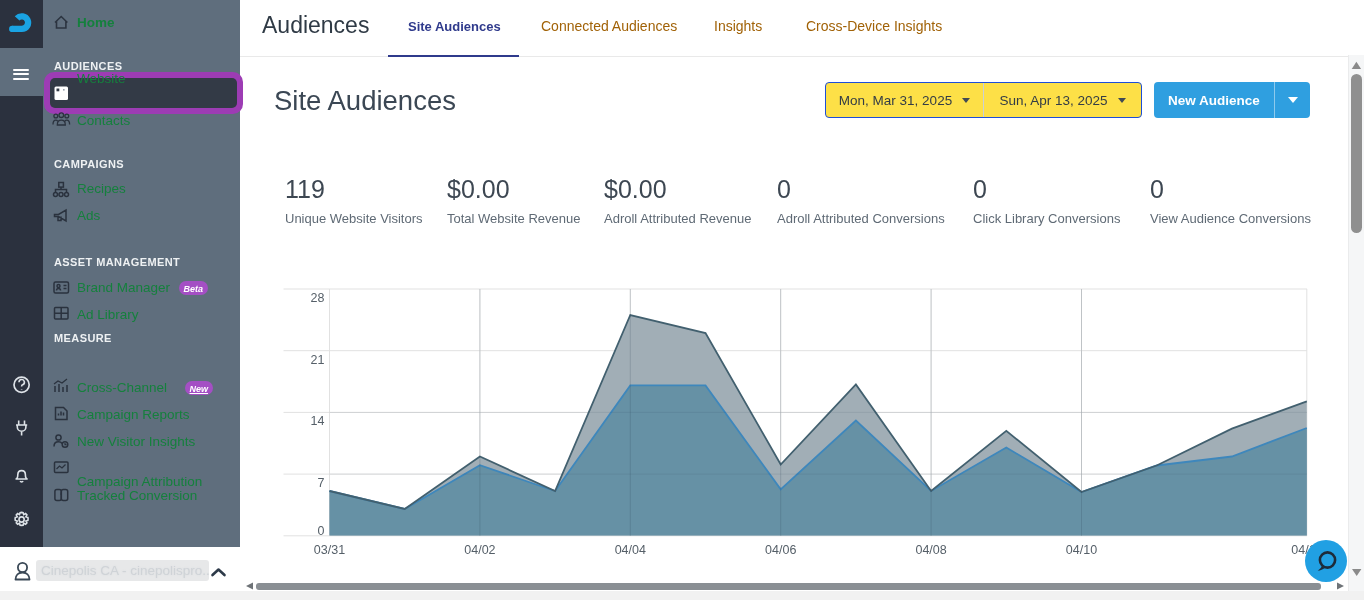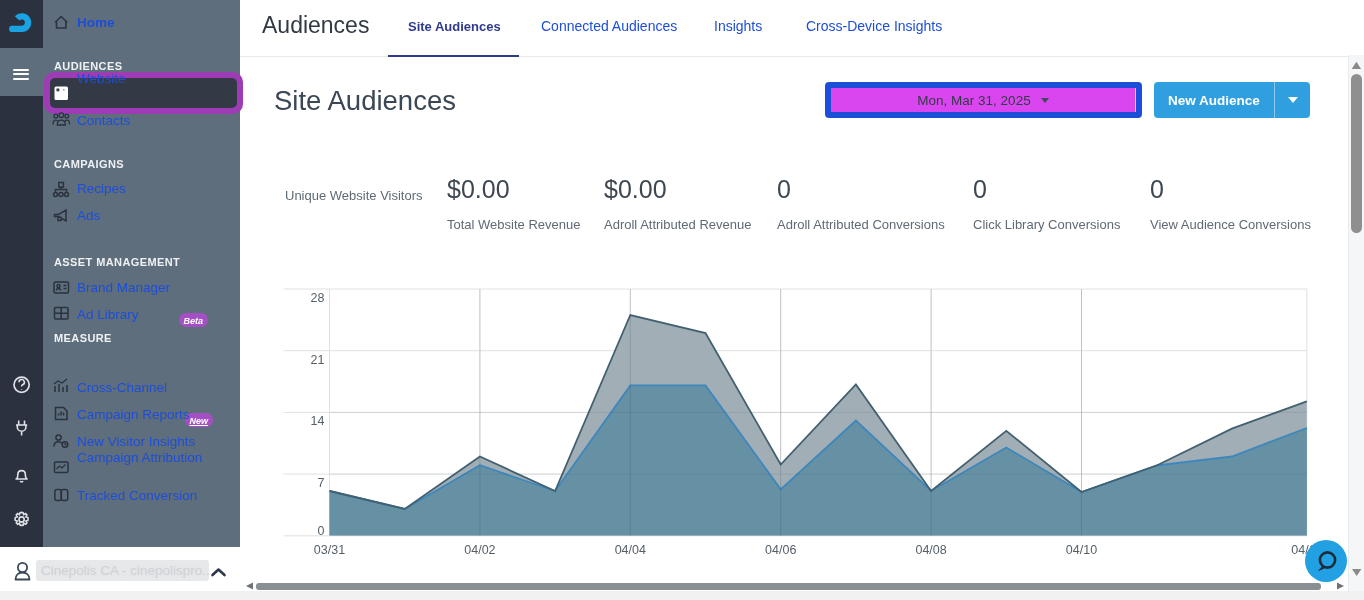--- a/index.html
+++ b/index.html
@@ -3,43 +3,43 @@
 <meta charset="utf-8">
 <style>
   * { margin:0; padding:0; box-sizing:border-box; }
   html,body { width:1364px; height:600px; overflow:hidden; font-family:"Liberation Sans", sans-serif; background:#fff; }
   .abs { position:absolute; }
   #rail { position:absolute; left:0; top:0; width:43px; height:547px; background:#2b313e; }
   #logoblk { position:absolute; left:0; top:0; width:43px; height:48px; background:#2b313e; }
   #hamblk { position:absolute; left:0; top:48px; width:43px; height:48px; background:#5f6e7d; }
   .hbar { position:absolute; left:13px; width:15.5px; height:2.2px; background:#fff; border-radius:1px; }
   #sidebar { position:absolute; left:43px; top:0; width:197px; height:547px; background:#5f6e7d; }
-  .navtext { position:absolute; left:77px; color:#1d4ed8; font-size:13.5px; white-space:nowrap; }
+  .navtext { position:absolute; left:77px; color:#15803d; font-size:13.5px; white-space:nowrap; }
   .seclab { position:absolute; left:54px; color:#eef1f3; font-size:11px; font-weight:bold; letter-spacing:0.4px; white-space:nowrap; }
-  .pill { position:absolute; background:#a44fc4; color:#fff; font-size:9px; font-style:italic; font-weight:bold; border-radius:8px; padding:2.5px 4.5px 0 4.5px; height:14px;margin-top:32px; }
+  .pill { position:absolute; background:#a44fc4; color:#fff; font-size:9px; font-style:italic; font-weight:bold; border-radius:8px; padding:2.5px 4.5px 0 4.5px; height:14px; }
   #whitebox { position:absolute; left:44px; top:72px; width:199px; height:42px; background:#9d3cb4; border-radius:10px; }
   #whiteboxin { position:absolute; left:6px; top:6px; width:187px; height:30px; background:#333a46; border-radius:5px; }
   #userrow { position:absolute; left:0; top:547px; width:240px; height:44px; background:#fff; }
   #redact { position:absolute; left:36px; top:560px; width:173px; height:21px; background:#e7e8e9; border-radius:3px; color:#cfd3d7; text-shadow:0 0 2px #d8dbde; filter:blur(0.4px); font-size:13.5px; line-height:21px; padding-left:5px; overflow:hidden; white-space:nowrap; }
   #header { position:absolute; left:240px; top:0; width:1124px; height:56.5px; background:#fff; border-bottom:1.5px solid #e9e9e9; }
   #htitle { position:absolute; left:262px; top:12px; font-size:23px; color:#2f3a45; }
-  .tab { position:absolute; top:18px; font-size:14px; color:#1d4ed8; white-space:nowrap; }
+  .tab { position:absolute; top:18px; font-size:14px; color:#a16207; white-space:nowrap; }
   #tabline { position:absolute; left:388px; top:54.8px; width:131px; height:2.4px; background:#2f3a8c; }
   #heading { position:absolute; left:274px; top:85px; font-size:27.5px; color:#3b4754; }
-  #dategrp { position:absolute; left:825px; top:82px; width:317px; height:36px; border:6px solid #1d4ed8; border-radius:4px; background:#d946ef; display:flex; }
+  #dategrp { position:absolute; left:825px; top:82px; width:317px; height:36px; border:1px solid #1d4ed8; border-radius:4px; background:#fde047; display:flex; }
   .datecell { flex:1; font-size:13.5px; color:#333c46; display:flex; align-items:center; justify-content:center; }
   .datecell:first-child { border-right:1px solid #cbd0d5; }
   .caret { display:inline-block; width:0; height:0; border-left:4.5px solid transparent; border-right:4.5px solid transparent; border-top:5.5px solid #414a54; margin-left:10px; }
   #newaud { position:absolute; left:1154px; top:82px; width:156px; height:36px; background:#2f9fe0; border-radius:4px; display:flex; }
   #newaudmain { width:121px; color:#fff; font-size:13.5px; font-weight:bold; display:flex; align-items:center; justify-content:center; border-right:1.5px solid #8ecaed; }
   #newaudcaret { flex:1; display:flex; align-items:center; justify-content:center; }
   .wcaret { display:inline-block; width:0; height:0; border-left:5px solid transparent; border-right:5px solid transparent; border-top:6px solid #fff; }
   .stat { position:absolute; top:174.5px; }
   .statval { font-size:25px; color:#3d4752; }
-  .statlab { font-size:13px; color:#5f6a75; margin-top:13px; white-space:nowrap; }
+  .statlab { font-size:13px; color:#5f6a75; margin-top:7px; white-space:nowrap; }
   #vtrack { position:absolute; left:1348px; top:55px; width:16px; height:536px; background:#f5f6f7; border-left:1px solid #eaebec; }
   #vthumb { position:absolute; left:1350.5px; top:74px; width:11px; height:159px; background:#8f8f8f; border-radius:5.5px; }
   #hthumb { position:absolute; left:256px; top:583px; width:1065px; height:6.5px; background:#8a8f94; border-radius:3px; }
   #bottomband { position:absolute; left:0; top:591px; width:1364px; height:9px; background:#f1f1f1; }
   #chatbub { position:absolute; left:1305px; top:540px; width:42px; height:42px; background:#21a0e3; border-radius:50%; }
 </style>
 </head>
 <body>
 
 <div id="sidebar"></div>
@@ -84,21 +84,21 @@
 <div class="navtext" style="top:208px">Ads</div>
 <div class="seclab" style="top:255.5px">ASSET MANAGEMENT</div>
 <div class="navtext" style="top:279.5px">Brand Manager</div>
 <div class="pill" style="left:179px; top:281px;">Beta</div>
 <div class="navtext" style="top:306.5px">Ad Library</div>
 <div class="seclab" style="top:332px">MEASURE</div>
 <div class="navtext" style="top:379.5px">Cross-Channel</div>
 <div class="pill" style="left:185px; top:381px;text-decoration:underline;">New</div>
 <div class="navtext" style="top:406.5px">Campaign Reports</div>
 <div class="navtext" style="top:433.5px">New Visitor Insights</div>
-<div class="navtext" style="top:450px">Campaign Attribution</div>
+<div class="navtext" style="top:474px">Campaign Attribution</div>
 <div class="navtext" style="top:487.5px">Tracked Conversion</div>
 
 <svg class="abs" style="left:43px;top:0;z-index:3" width="197" height="547" viewBox="43 0 197 547" fill="none" stroke="#2a323e" stroke-width="1.5">
 
   <g stroke="#2c3440" stroke-width="1.6">
     <path d="M55 22.5 L61.2 16.5 L67.4 22.5 M56.5 21.5 V28 H65.9 V21.5"></path>
   </g>
 
   <g>
     <rect x="54.5" y="86.5" width="13.5" height="13.5" rx="1.5" fill="#fff" stroke="none"></rect>
@@ -178,28 +178,30 @@
 <div id="htitle">Audiences</div>
 <div class="tab" style="left:408px; color:#2f3a8c; font-weight:bold; font-size:13px; top:19px;">Site Audiences</div>
 <div class="tab" style="left:541px">Connected Audiences</div>
 <div class="tab" style="left:714px">Insights</div>
 <div class="tab" style="left:806px">Cross-Device Insights</div>
 <div id="tabline"></div>
 
 <div id="heading">Site Audiences</div>
 <div id="dategrp">
   <div class="datecell">Mon, Mar 31, 2025<span class="caret"></span></div>
+  <div class="datecell">Sun, Apr 13, 2025<span class="caret"></span></div>
 </div>
 <div id="newaud">
     <div id="newaudmain">New Audience</div>
     <div id="newaudcaret">
       <span class="wcaret"></span>
     </div>
   </div>
 <div class="stat" style="left:285px">
+    <div class="statval">119</div>
     <div class="statlab">Unique Website Visitors</div>
   </div>
 <div class="stat" style="left:447px">
     <div class="statval">$0.00</div>
     <div class="statlab">Total Website Revenue</div>
   </div>
 <div class="stat" style="left:604px">
     <div class="statval">$0.00</div>
     <div class="statlab">Adroll Attributed Revenue</div>
   </div>

